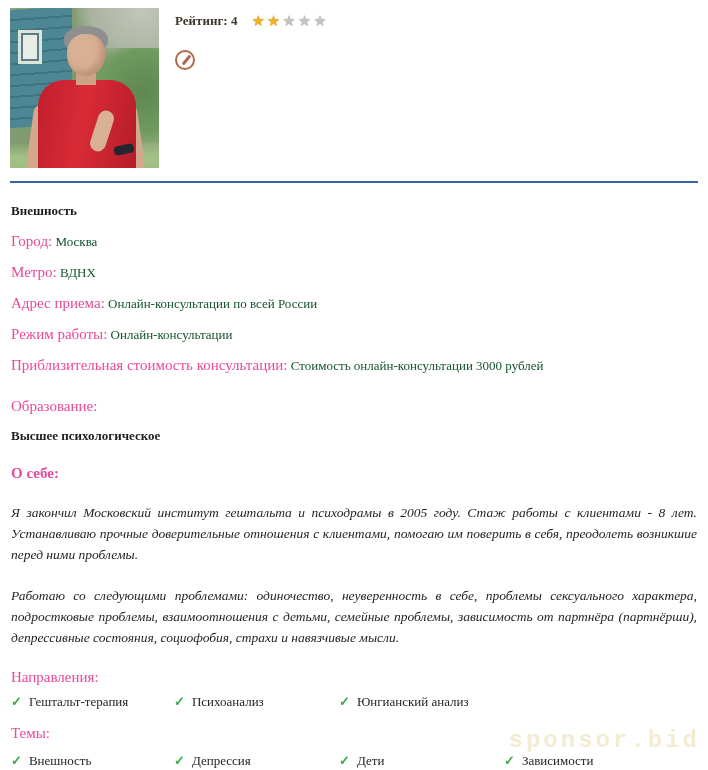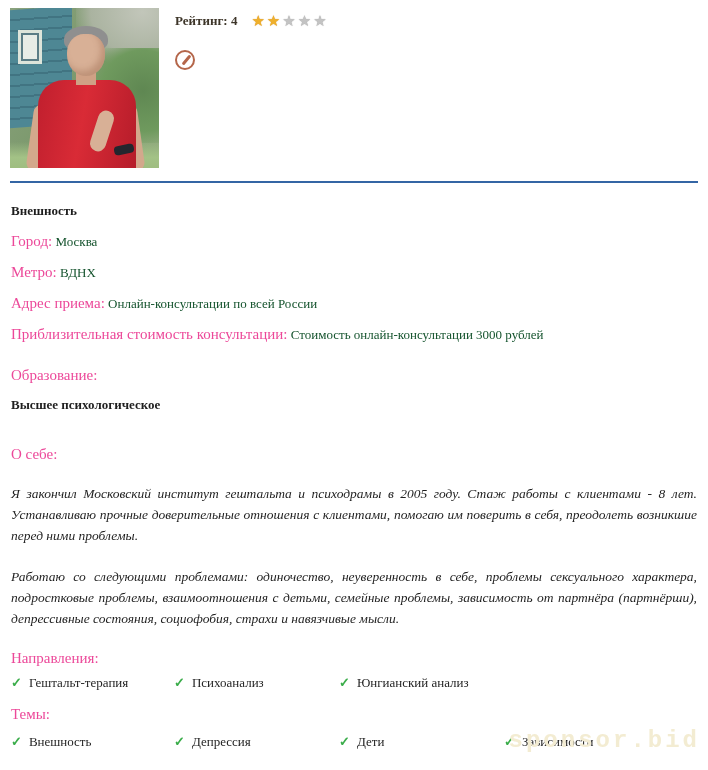--- a/index.html
+++ b/index.html
@@ -99,21 +99,21 @@
   .content { padding: 0 11px; }
   .title { font-size: 13px; font-weight: bold; color: #1d1d1d; margin-top: 20px; }
 
   .field-row { margin-top: 14px; font-size: 13px; line-height: 17px; }
   .label { color: #ec4899; font-size: 15px; }
   .value { color: #14532d; font-size: 13px; }
 
   .edu-label { margin-top: 24px; }
   .edu-value { margin-top: 13px; font-size: 13px; color: #1f1f1f; font-weight: bold; }
 
-  .about-label { margin-top: 33px; }
+  .about-label { margin-top: 21px; font-weight: bold; }
   .para {
     margin-top: 20px; font-size: 13.5px; line-height: 21px;
     text-align: justify; color: #1f1f1f; font-style: italic;
   }
 
   .dir-label { margin-top: 21px; }
   .check-grid {
     margin-top: 9px; display: grid;
     grid-template-columns: 163px 165px 165px 1fr;
     row-gap: 6px; font-size: 13px; line-height: 13px;
@@ -176,20 +176,24 @@
     </div>
     <div class="field-row">
       <span class="label">Метро:</span>
       <span class="value">ВДНХ</span>
     </div>
     <div class="field-row">
       <span class="label">Адрес приема:</span>
       <span class="value">Онлайн-консультации по всей России</span>
     </div>
     <div class="field-row">
+      <span class="label">Режим работы:</span>
+      <span class="value">Онлайн-консультации</span>
+    </div>
+    <div class="field-row">
       <span class="label">Приблизительная стоимость консультации:</span>
       <span class="value">Стоимость онлайн-консультации 3000 рублей</span>
     </div>
 
     <div class="field-row edu-label">
       <span class="label">Образование:</span>
     </div>
     <div class="edu-value">Высшее психологическое</div>
 
     <div class="field-row about-label">

